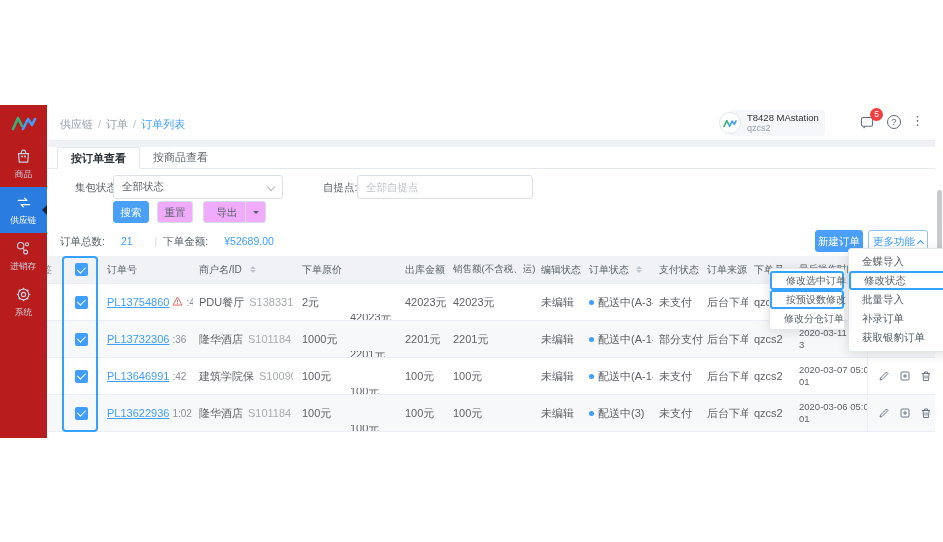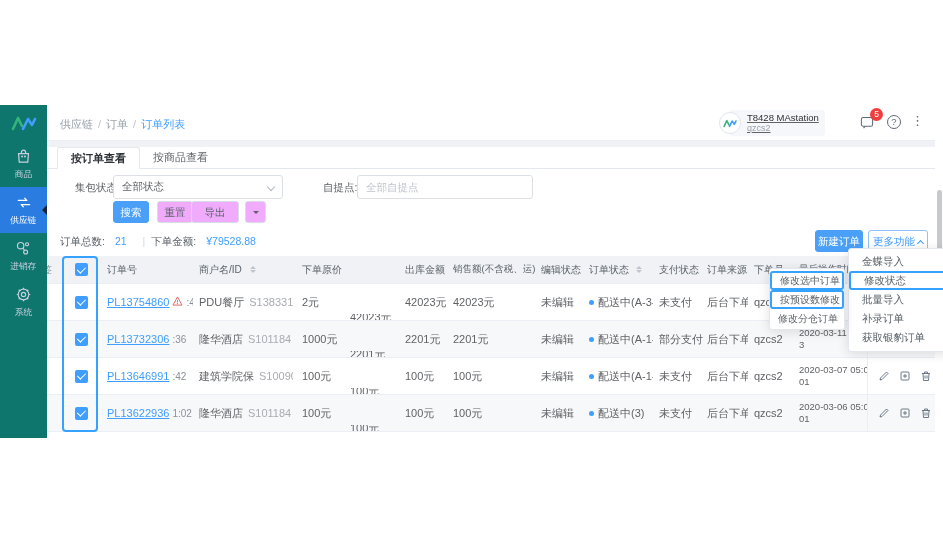--- a/index.html
+++ b/index.html
@@ -1,39 +1,39 @@
 <!DOCTYPE html>
 <html><head>
 <meta charset="utf-8">
 <style>
   * { margin:0; padding:0; box-sizing:border-box; }
   html,body { width:943px; height:542px; background:#fff; overflow:hidden;
     font-family:"Liberation Sans","DejaVu Sans",sans-serif; color:#606266; }
   .app { position:absolute; left:0; top:105px; width:935px; height:333px; background:#fff; }
 
   
-  .sidebar { position:absolute; left:0; top:0; width:47px; height:333px; background:#0f766e; display:flex; flex-direction:column; align-items:center; }
+  .sidebar { position:absolute; left:0; top:0; width:47px; height:333px; background:#b91c1c; display:flex; flex-direction:column; align-items:center; }
   .logo { width:47px; height:36px; display:flex; align-items:center; justify-content:center; }
   .side-item { position:relative; width:47px; padding:7px 0 6px; display:flex; flex-direction:column; align-items:center; gap:3px; color:#c8d0df; font-size:9.5px; cursor:pointer; }
   .side-item .lbl { transform:scale(.92); white-space:nowrap; }
   .side-item.active { background:#2a7ce0; color:#fff; }
   .side-item.active .tip-arrow { position:absolute; right:0; top:50%; margin-top:-5px; width:0; height:0;
     border:5px solid transparent; border-right-color:#17233d; }
   .side-item svg { display:block; }
   .side-spacer { flex:1; }
   .apps-icon { display:grid; grid-template-columns:8px 8px; grid-gap:2px; }
   .apps-icon i { width:8px; height:8px; border-radius:50%; border:2px solid; }
 
   
   .tophdr { position:absolute; left:47px; top:0; width:888px; height:36px; background:#fff; border-bottom:1px solid #ebeef5; }
   .crumbs { position:absolute; left:13px; top:12px; font-size:11px; color:#97a0ab; }
   .crumbs .sep { margin:0 5px; color:#c0c4cc; }
   .crumbs .cur { color:#3f9eff; }
   .avatar { position:absolute; left:672px; top:7px; width:22px; height:22px; border-radius:50%; background:#fff; border:1px solid #e2e6ec; display:flex; align-items:center; justify-content:center; z-index:2;}
-  .namebox { position:absolute; left:682px; top:5px; width:96px; height:26px; background:#f5f7fa; border-radius:3px; padding:2px 4px 2px 18px;text-decoration:underline; }
+  .namebox { position:absolute; left:682px; top:5px; width:96px; height:26px; background:#f5f7fa; border-radius:3px; padding:2px 4px 2px 18px; }
   .namebox .nm { font-size:9.5px; color:#303133; white-space:nowrap; }
   .namebox .sub { font-size:9px; color:#9aa1ab; }
   .hicon { position:absolute; top:10px; color:#5f6b7a; cursor:pointer; }
   .chat { left:812px; }
   .badge { position:absolute; left:823px; top:3px; min-width:13px; height:13px; border-radius:7px; background:#f03e3e; color:#fff; font-size:8.5px; line-height:13px; text-align:center; padding:0 2px; }
   .help { left:840px; width:14px; height:14px; border:1.3px solid #5f6b7a; border-radius:50%; font-size:9.5px; line-height:12px; text-align:center; }
   .dots { left:864px; top:8px; font-size:13px; letter-spacing:0; color:#5f6b7a; }
 
   .gapstrip { position:absolute; left:47px; top:36px; width:888px; height:6px; background:#f0f2f5; }
 
@@ -50,26 +50,26 @@
   .select .car { position:absolute; right:8px; top:8px; width:6px; height:6px; border-right:1.4px solid #b4bac4; border-bottom:1.4px solid #b4bac4; transform:rotate(45deg); }
   .input { position:absolute; left:310px; top:0; width:176px; height:24px; border:1px solid #dcdfe6; border-radius:3px; padding:0 8px; font-size:10.5px; color:#606266; outline:none; font-family:inherit; }
   .input::placeholder { color:#bfc4cc; }
 
   .btnrow { position:absolute; left:0; top:54px; height:22px; }
   .btn { position:absolute; top:0; height:22px; border-radius:3px; font-size:10.5px; text-align:center; line-height:21px; cursor:pointer; }
   .btn.primary { background:#4aa0f8; color:#fff; border:1px solid #4aa0f8; }
   .btn.plain { background:#f0abfc; color:#5a6268; border:1px solid #d8dce3; }
   .b-search { left:66px; width:36px; }
   .b-reset { left:110px; width:36px; }
-  .b-export { left:144px; width:48px; }
+  .b-export { left:156px; width:48px; }
   .b-caret { left:198px; width:21px; color:#5a6268; }
   .b-caret .dn { display:inline-block; width:0; height:0; border:3.5px solid transparent; border-top-color:#5a6268; margin-bottom:-1px; }
 
   .stats { position:absolute; left:13px; top:88px; font-size:10.5px; color:#5a6268; }
-  .stats b { color:#3f9eff; font-weight:normal; margin:0 10px; }
+  .stats b { color:#3f9eff; font-weight:normal; margin:0 16px; }
   .stats .pipe { color:#d3d7de; margin:0 6px; }
   .b-new { left:768px; width:48px; top:83px; }
   .b-more { left:821px; width:60px; top:83px; color:#3f9eff; border:1px solid #8ec2f8; background:#fff; }
   .b-more .up { display:inline-block; width:5px; height:5px; border-left:1.4px solid #3f9eff; border-top:1.4px solid #3f9eff; transform:rotate(45deg); margin-left:3px; margin-bottom:-1px; }
 
   
   .tbl { position:absolute; left:0; top:109px; width:888px; font-size:11px; }
   .trow { display:flex; width:888px; border-bottom:1px solid #ebeef5; align-items:stretch; }
   .thead { background:#f0f2f5; height:28px; font-size:10px; color:#5a6268; }
   .tbody { height:37px; background:#fff; }
@@ -103,21 +103,21 @@
   .olink { color:#3f9eff; text-decoration:underline; cursor:pointer; }
   .frag { color:#8a9099; font-size:10px; }
   .mid { color:#a8abb2; }
   .dot { width:5px; height:5px; border-radius:50%; background:#3f9eff; flex:0 0 auto; }
 
   
   .menu { position:absolute; left:801px; top:101px; width:134px; height:104px; background:#fff; border:1px solid #e4e7ed; box-shadow:0 2px 12px rgba(0,0,0,.12); border-radius:3px; padding:3px 0; z-index:5; }
   .mitem { position:relative; height:19px; line-height:19px; padding-left:13px; font-size:10.5px; color:#5a6268; cursor:pointer; }
   .mitem.ann { border:2px solid #35a2ff; border-radius:3px; line-height:15px; }
   .submenu { position:absolute; left:722px; top:121px; width:76px; height:62px; background:#fff; border:1px solid #e4e7ed; box-shadow:0 2px 12px rgba(0,0,0,.12); border-radius:3px; padding:2px 0; z-index:6; }
-  .smitem { height:19px; line-height:19px; padding-left:8px; font-size:10px; color:#5a6268; white-space:nowrap; cursor:pointer; }
+  .smitem { height:19px; line-height:19px; padding-left:14px; font-size:10px; color:#5a6268; white-space:nowrap; cursor:pointer; }
   .smitem.ann { border:2px solid #35a2ff; border-radius:3px; line-height:15px; }
   .colbox { position:absolute; left:15px; top:109px; width:36px; height:176px; border:2px solid #35a2ff; border-radius:4px; z-index:7; pointer-events:none; }
 
   .scrollbar { position:absolute; left:937px; top:190px; width:5px; height:155px; background:#c6c9ce; border-radius:3px; }
 </style>
 </head>
 <body>
 
 <div class="app">
 
@@ -218,21 +218,21 @@
     </div>
 
     <div class="btnrow">
       <div class="btn primary b-search">搜索</div>
       <div class="btn plain b-reset">重置</div>
       <div class="btn plain b-export">导出</div>
       <div class="btn plain b-caret"><i class="dn"></i></div>
     </div>
 
     <div class="stats">
-      <span>订单总数:</span><b>21</b><span class="pipe">|</span><span>下单金额:</span><b>¥79528.88</b>
+      <span>订单总数:</span><b>21</b><span class="pipe">|</span><span>下单金额:</span><b>¥52689.00</b>
     </div>
     <div class="btn primary b-new">新建订单</div>
     <div class="btn b-more"><span>更多功能</span><i class="up"></i></div>
 
     <div class="tbl">
       <div class="trow thead">
         <div class="cell c-extra">
             <span>签</span>
           </div>
         <div class="cell c-check">

